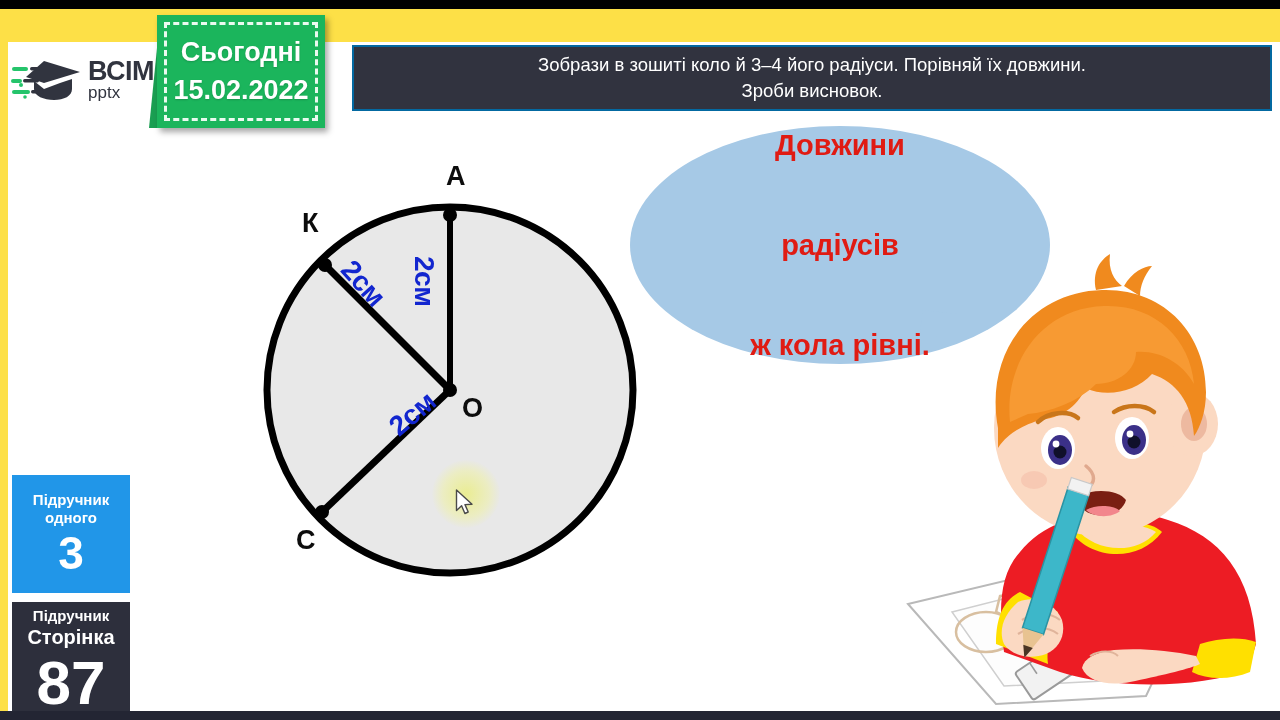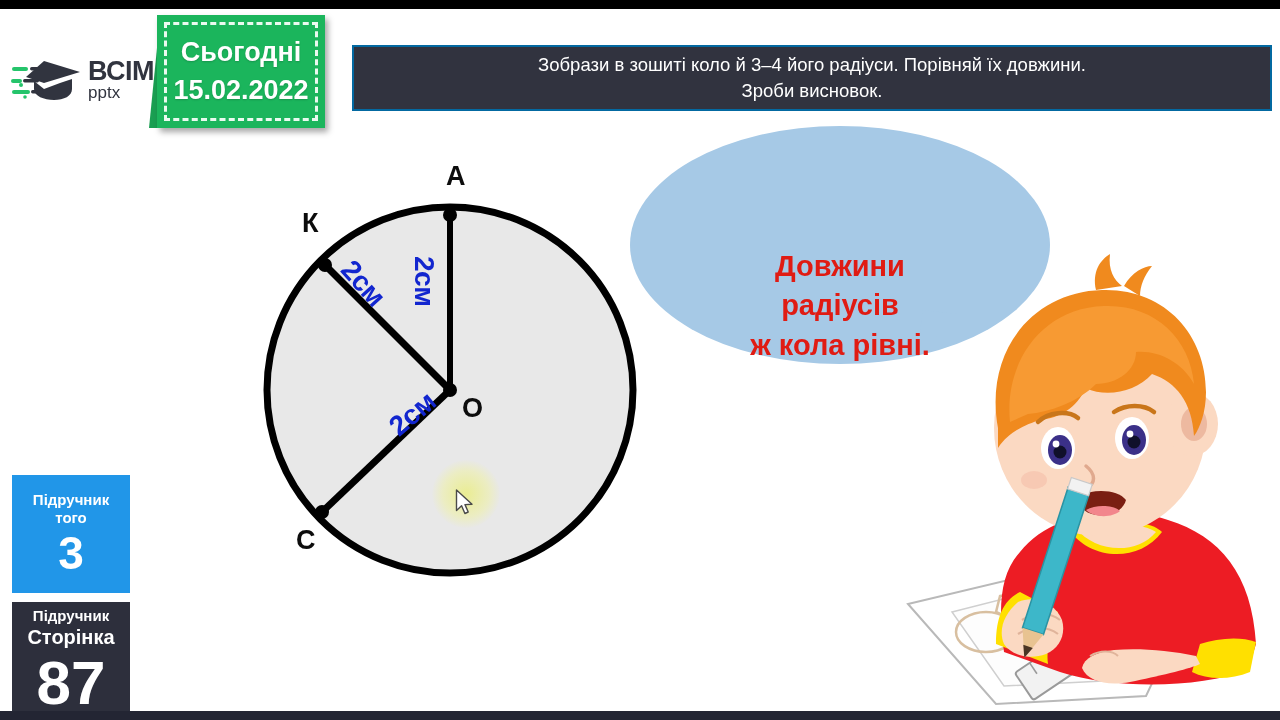--- a/index.html
+++ b/index.html
@@ -12,21 +12,21 @@
     width: 1280px;
     height: 720px;
     overflow: hidden;
     font-family: "Liberation Sans", sans-serif;
   }
 
   #stage {
     position: relative;
     width: 1280px;
     height: 720px;
-    background: #ffffff;
+    background: #fde047;
     overflow: hidden;
   }
 
   
   .strip-top {
     position: absolute;
     left: 0; top: 0;
     width: 1280px; height: 9px;
     background: #000000;
   }
@@ -265,21 +265,21 @@
     border-left: 36px solid #a6c9e6;
     border-bottom: 46px solid transparent;
     transform: rotate(6deg);
   }
   .bubble-text {
     position: absolute;
     inset: 0;
     display: flex;
     flex-direction: column;
     align-items: center;
-    justify-content: flex-end;
+    justify-content: space-between;
     gap: 1px;
     text-align: center;
     padding: 0 24px;
     box-sizing: border-box;
   }
   .bubble-text .bt-line {
     color: #e01b13;
     font-size: 29px;
     font-weight: 700;
     line-height: 1.32;
@@ -341,21 +341,21 @@
     <span class="dc-line">15.02.2022</span>
   </div>
 
   <div class="header-bar">
     <span class="hb-line">Зобрази в зошиті коло й 3–4 його радіуси. Порівняй їх довжини.</span>
     <span class="hb-line">Зроби висновок.</span>
   </div>
 
   <div class="badge badge-number">
     <span class="b-small">Підручник</span>
-    <span class="b-small">того</span>
+    <span class="b-small">одного</span>
     <span class="b-big">3</span>
   </div>
 
   <div class="badge badge-page">
     <span class="b-small">Підручник</span>
     <span class="b-mid">Сторінка</span>
     <span class="b-big">87</span>
   </div>
 
   <div class="diagram">

